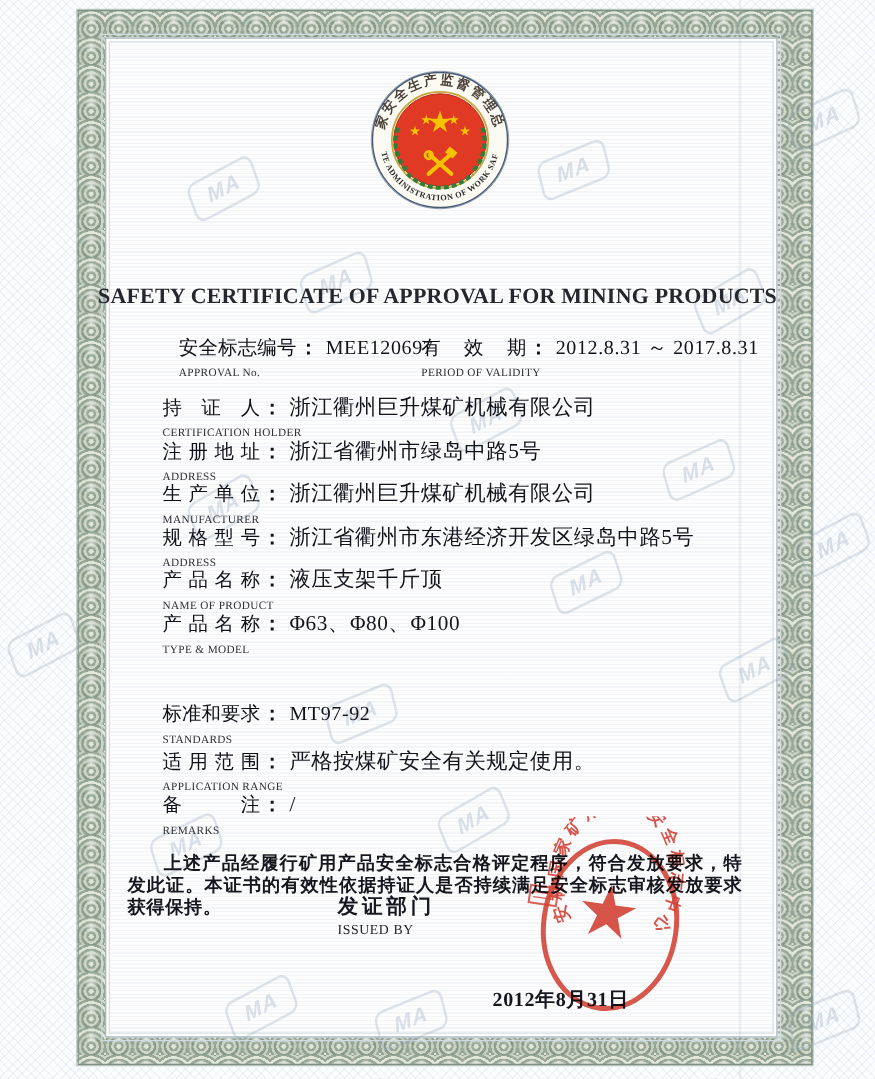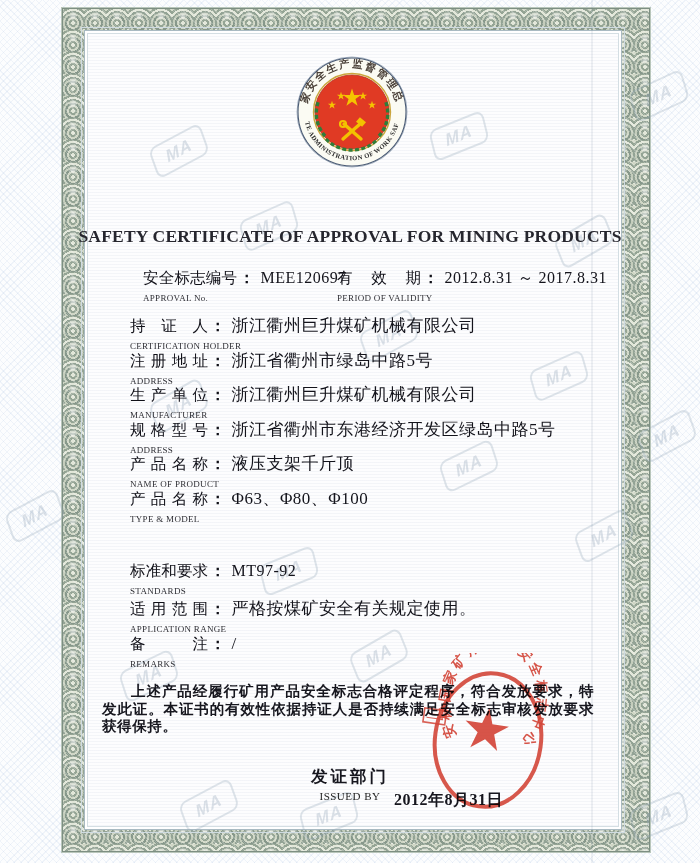--- a/index.html
+++ b/index.html
@@ -64,21 +64,21 @@
   .fv { font-size:17px; color:#13131b; letter-spacing:.5px; }
   .fe { font-size:9px; color:#2e2e34; letter-spacing:.3px; margin-top:4px;
         font-family:"Liberation Serif","DejaVu Serif",serif; }
   .num { font-size:16px; letter-spacing:.5px; }
   
   .statement {
     position:absolute; left:102px; top:683px; width:492px;
     font-size:14.5px; font-weight:600; line-height:17.5px; letter-spacing:.6px;
     text-indent:29px; color:#16161e; text-align:justify;
   }
-  .issuedby { position:absolute; left:270px; top:766px; width:160px; text-align:center; }
+  .issuedby { position:absolute; left:270px; top:714px; width:160px; }
   .issuedby .cn { font-size:16.5px; font-weight:bold; letter-spacing:3px; color:#16161e; }
   .issuedby .en { font-size:11px; margin-top:2px; letter-spacing:.5px; color:#222; }
   .issue-date { position:absolute; left:394px; top:790px; font-size:16px; font-weight:bold;
     letter-spacing:.5px; color:#16161e; }
   .seal { position:absolute; left:413px; top:653px; z-index:6; mix-blend-mode:multiply; opacity:.92; }
 </style>
 </head>
 <body>
 
 <div class="page">

